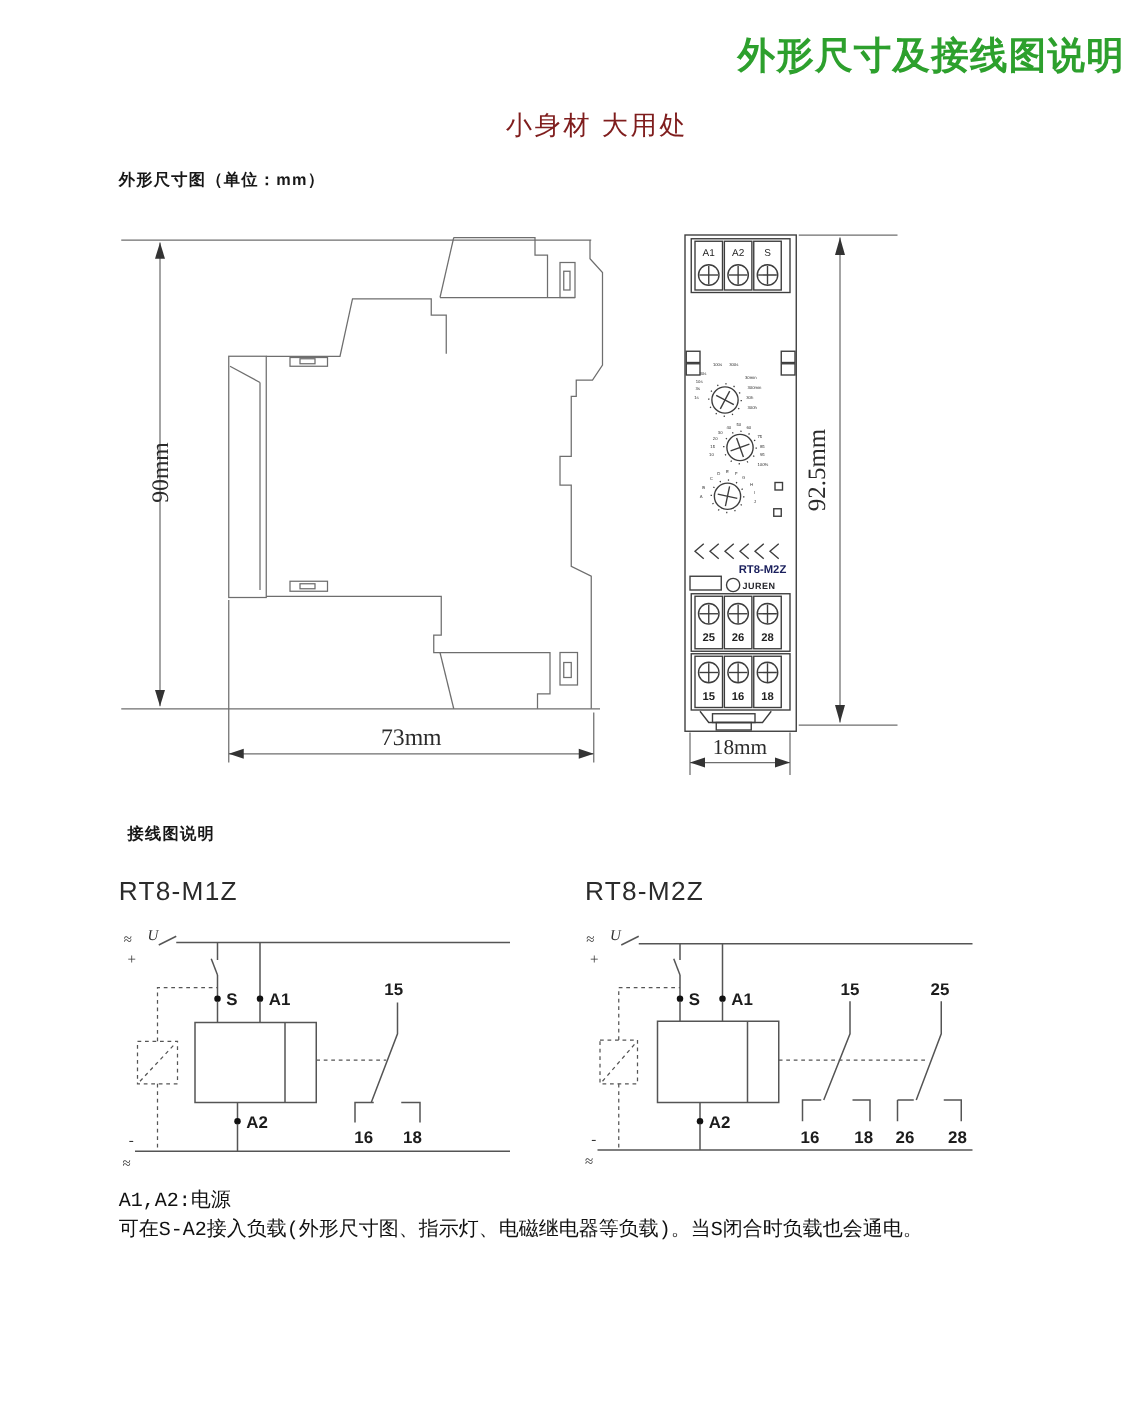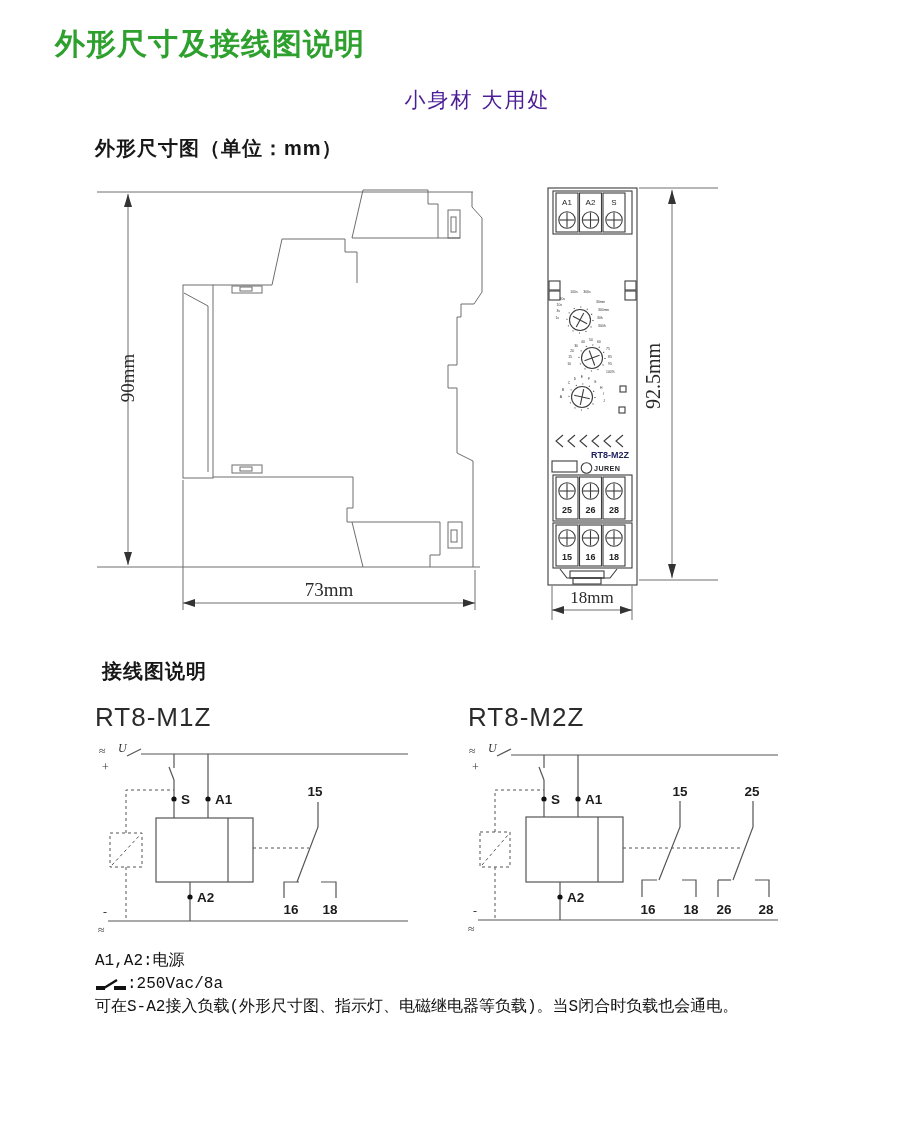--- a/index.html
+++ b/index.html
@@ -1,24 +1,24 @@
 <!DOCTYPE html>
 <html><head>
 <meta charset="utf-8">
 <style>
   html,body{margin:0;padding:0;background:#fff;}
   .page{position:relative;width:900px;height:1127px;background:#ffffff;overflow:hidden;
         font-family:"Liberation Sans",sans-serif;color:#111;}
   .abs{position:absolute;}
-  .title{left:0;top:24px;width:100%;padding-left:55px;box-sizing:border-box;text-align:left;
+  .title{left:0;top:24px;width:100%;padding-left:55px;box-sizing:border-box;text-align:right;
          font-size:30px;font-weight:800;color:#2DA02D;letter-spacing:1px;}
   .subtitle{left:0;top:86px;width:100%;padding-left:55px;box-sizing:border-box;text-align:center;
-            font-size:21px;color:#4c1d95;letter-spacing:2px;}
-  .h2{font-size:20px;font-weight:700;color:#171717;letter-spacing:1px;}
-  .h3{font-size:26px;font-weight:500;color:#2b2b2b;letter-spacing:1px;}
+            font-size:21px;color:#7f1d1d;letter-spacing:2px;}
+  .h2{font-size:13px;font-weight:700;color:#171717;letter-spacing:1px;}
+  .h3{font-size:21px;font-weight:500;color:#2b2b2b;letter-spacing:1px;}
   .notes{left:95px;top:950px;width:790px;font-family:"Liberation Mono","DejaVu Sans Mono",monospace;
          font-size:16px;color:#111;}
   .notes .nline{height:23px;line-height:23px;white-space:nowrap;display:flex;align-items:center;text-align:center;}
   .ln path,.ln rect{fill:none;stroke:#6e6e6e;stroke-width:1;}
   .dim path{fill:none;stroke:#6e6e6e;stroke-width:1;}
   .dim polygon{fill:#333;stroke:none;}
   .dim-text{font-family:"Liberation Serif","DejaVu Serif",serif;fill:#2b2b2b;}
   .dev path,.dev rect,.dev circle,.dev line{fill:none;stroke:#3d3d3d;stroke-width:1.1;}
   .dev .lab{font-family:"Liberation Sans",sans-serif;fill:#222;stroke:none;font-size:8px;}
   .dev .num{font-family:"Liberation Sans",sans-serif;fill:#222;stroke:none;font-size:9px;font-weight:700;}
@@ -337,24 +337,16 @@
       <path d="M300,145 H314 V162"></path>
       <text class="wire-label" x="193" y="179" text-anchor="middle">16</text>
       <text class="wire-label" x="236" y="179" text-anchor="middle">18</text>
       <text class="wire-label" x="269" y="179" text-anchor="middle">26</text>
       <text class="wire-label" x="311" y="179" text-anchor="middle">28</text>
     </g>
   </svg>
 
   <div class="abs notes">
     <div class="nline">A1,A2:电源</div>
-    <div class="nline">
-      <svg width="32" height="15" viewBox="0 0 32 15">
-        <path d="M1,11 H10" stroke="#111" stroke-width="4" fill="none"></path>
-        <path d="M9,11 L22,3" stroke="#111" stroke-width="2.4" fill="none"></path>
-        <path d="M19,11 H31" stroke="#111" stroke-width="4" fill="none"></path>
-      </svg>
-        <span>:250Vac/8a</span>
-    </div>
     <div class="nline">可在S-A2接入负载(外形尺寸图、指示灯、电磁继电器等负载)。当S闭合时负载也会通电。</div>
   </div>
 
 </div>
 
 </body></html>

